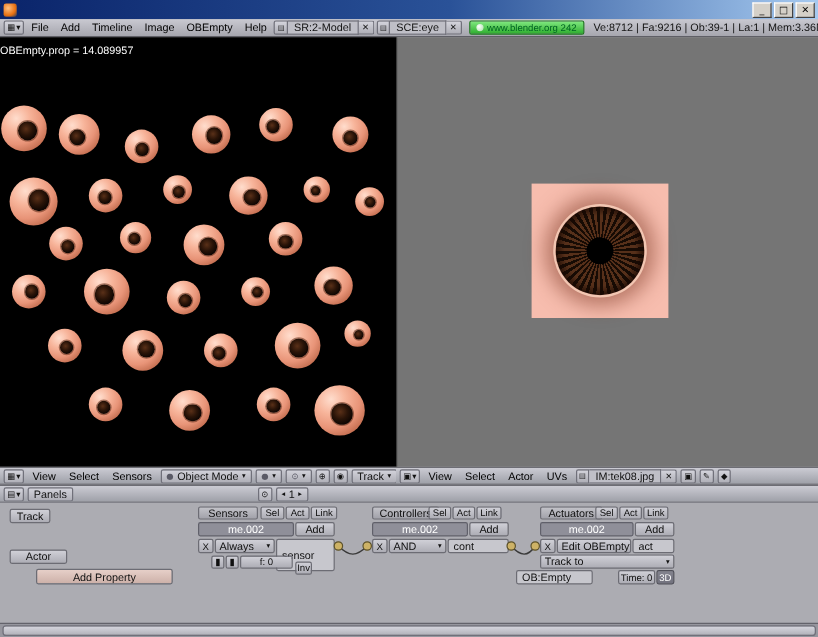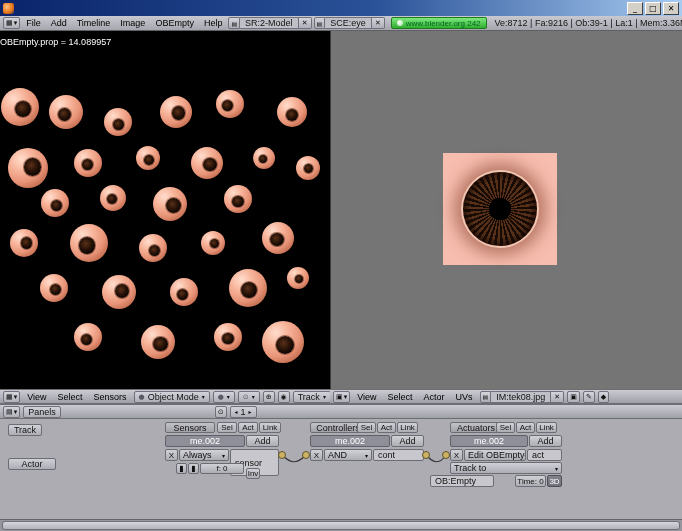--- a/index.html
+++ b/index.html
@@ -310,20 +310,21 @@
       <span class="arrow">◂</span>
       <span>1</span>
       <span class="arrow">▸</span>
     </span>
   </div>
 
   <div class="logic">
 
     <div class="b ab" style="left:8px;top:5px;width:34px;height:12px">Track</div>
     <div class="b ab" style="left:8px;top:39px;width:48px;height:12px">Actor</div>
+    <div class="b ab add-prop" style="left:30px;top:55px;width:114px;height:13px">Add Property</div>
 
     <div class="b ab col-title" style="left:165px;top:3px;width:50px;height:11px">Sensors</div>
     <div class="b ab sm" style="left:217px;top:3px;width:20px;height:11px">Sel</div>
     <div class="b ab sm" style="left:238px;top:3px;width:20px;height:11px">Act</div>
     <div class="b ab sm" style="left:259px;top:3px;width:22px;height:11px">Link</div>
     <div class="dark ab" style="left:165px;top:16px;width:80px;height:12px">me.002</div>
     <div class="b ab" style="left:246px;top:16px;width:33px;height:12px">Add</div>
     <div class="b ab sm" style="left:165px;top:30px;width:13px;height:12px">X</div>
     <div class="b ab dd2" style="left:179px;top:30px;width:50px;height:12px">
       <span>Always</span>

